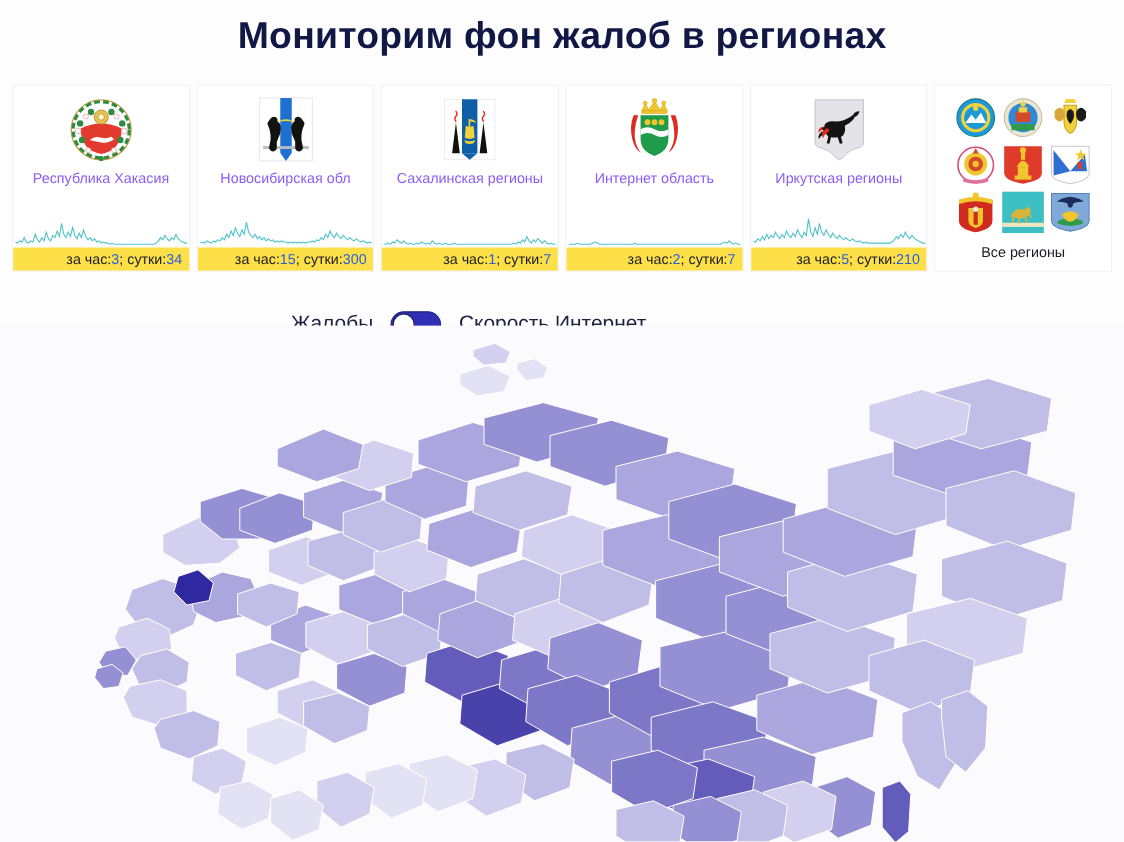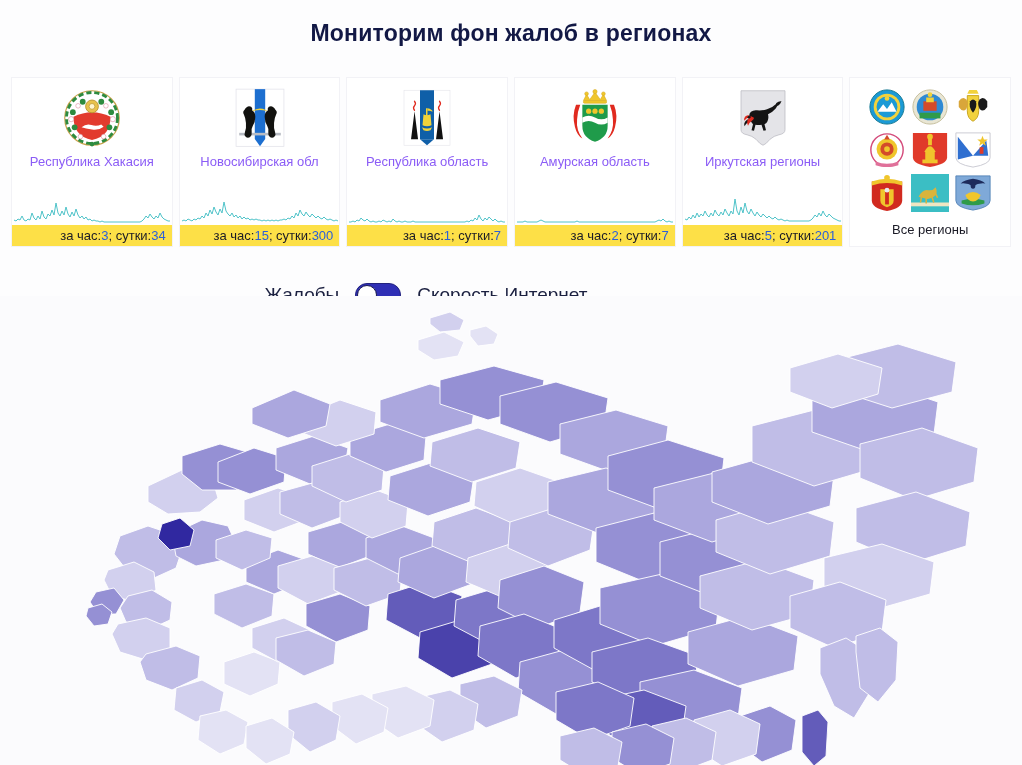--- a/index.html
+++ b/index.html
@@ -7,21 +7,21 @@
     width: 1022px; height: 765px;
     background: #ffffff;
     font-family: "Liberation Sans", sans-serif;
     overflow: hidden;
   }
   #app { position: relative; width: 1022px; height: 765px; background: #fdfdfe; }
 
   
   .title {
     text-align: center;
-    font-size: 23px;
+    font-size: 34px;
     font-weight: 700;
     color: #121845;
     letter-spacing: 0.2px;
     padding-top: 14px;
     line-height: 38px;
   }
 
   
   .cards-row {
     position: absolute;
@@ -223,21 +223,21 @@
           <g fill="#111111">
             <path d="M18 100 L25 44 L32 100 Z"></path>
             <path d="M68 100 L75 44 L82 100 Z"></path>
           </g>
           <g stroke="#e02a1f" stroke-width="2.5" fill="none" stroke-linecap="round">
             <path d="M25 42 q-4 -5 0 -9 q4 -4 0 -9"></path>
             <path d="M75 42 q-4 -5 0 -9 q4 -4 0 -9"></path>
           </g>
         </svg>
       </div>
-      <div class="region-name">Республика область</div>
+      <div class="region-name">Сахалинская регионы</div>
       <div class="spark-wrap">
         <svg viewBox="0 0 160 36" preserveAspectRatio="none">
           <polyline fill="none" stroke="#4fc3c9" stroke-width="1" points="2,34 4,34 6,33 8,34 10,32 12,33 14,30 16,32 18,33 20,31 22,33 24,34 26,33 28,34 30,34 32,33 34,34 36,32 38,33 40,34 42,33 44,34 46,31 48,33 50,34 52,33 54,34 56,34 58,33 60,34 62,34 64,34 66,33 68,34 70,34 72,34 74,34 76,34 78,34 80,34 82,34 84,34 86,34 88,34 90,34 92,34 94,34 96,34 98,34 100,34 102,34 104,34 106,34 108,34 110,34 112,34 114,34 116,34 118,34 120,33 122,34 124,32 126,33 128,30 130,32 132,27 134,31 136,33 138,30 140,32 142,29 144,31 146,33 148,31 150,33 152,34 154,33 156,34 158,34"></polyline>
         </svg>
       </div>
       <div class="card-footer">
         <span>за час:</span>
           <span class="num">1</span>
           <span>; сутки:</span>
           <span class="num">7</span>
@@ -260,21 +260,21 @@
           </g>
           <path d="M26 30 h48 v40 q0 22 -24 30 q-24 -8 -24 -30 Z" fill="#1f9b4a"></path>
           <path d="M26 54 q12 -7 24 0 q12 7 24 0 l0 10 q-12 7 -24 0 q-12 -7 -24 0 Z" fill="#ffffff"></path>
           <g fill="#f0c62c">
             <circle cx="38" cy="42" r="5"></circle>
               <circle cx="50" cy="42" r="5"></circle>
               <circle cx="62" cy="42" r="5"></circle>
           </g>
         </svg>
       </div>
-      <div class="region-name">Амурская область</div>
+      <div class="region-name">Интернет область</div>
       <div class="spark-wrap">
         <svg viewBox="0 0 160 36" preserveAspectRatio="none">
           <polyline fill="none" stroke="#4fc3c9" stroke-width="1" points="2,34 4,34 6,34 8,34 10,33 12,34 14,34 16,34 18,34 20,34 22,34 24,33 26,32 28,33 30,34 32,34 34,34 36,34 38,34 40,34 42,34 44,34 46,34 48,34 50,34 52,34 54,34 56,34 58,34 60,34 62,33 64,34 66,34 68,34 70,34 72,34 74,34 76,34 78,34 80,34 82,34 84,34 86,34 88,34 90,34 92,34 94,34 96,34 98,34 100,34 102,34 104,34 106,34 108,34 110,34 112,34 114,34 116,34 118,34 120,34 122,34 124,34 126,34 128,34 130,34 132,34 134,34 136,34 138,34 140,34 142,33 144,32 146,33 148,31 150,33 152,34 154,33 156,34 158,34"></polyline>
         </svg>
       </div>
       <div class="card-footer">
         <span>за час:</span>
           <span class="num">2</span>
           <span>; сутки:</span>
           <span class="num">7</span>
@@ -300,21 +300,21 @@
       <div class="region-name">Иркутская регионы</div>
       <div class="spark-wrap">
         <svg viewBox="0 0 160 36" preserveAspectRatio="none">
           <polyline fill="none" stroke="#4fc3c9" stroke-width="1" points="2,31 4,32 6,29 8,31 10,27 12,30 14,25 16,29 18,26 20,28 22,23 24,27 26,29 28,25 30,28 32,22 34,26 36,28 38,24 40,27 42,21 44,25 46,28 48,23 50,26 52,11 54,23 56,27 58,19 60,25 62,15 64,23 66,26 68,21 70,25 72,28 74,24 76,27 78,29 80,26 82,28 84,30 86,28 88,30 90,31 92,29 94,31 96,32 98,31 100,32 102,33 104,32 106,33 108,33 110,33 112,33 114,33 116,33 118,33 120,33 122,33 124,33 126,33 128,32 130,30 132,27 134,29 136,25 138,28 140,23 142,27 144,29 146,26 148,28 150,30 152,31 154,32 156,33 158,33"></polyline>
         </svg>
       </div>
       <div class="card-footer">
         <span>за час:</span>
           <span class="num">5</span>
           <span>; сутки:</span>
-          <span class="num">201</span>
+          <span class="num">210</span>
       </div>
     </div>
 
     <div class="card card-all">
       <div class="all-grid">
         <div class="mini">
           <svg width="38" height="38" viewBox="0 0 40 40">
             <circle cx="20" cy="20" r="18" fill="#1b9ad6" stroke="#15778f" stroke-width="1"></circle>
             <circle cx="20" cy="20" r="14" fill="#f2d23c"></circle>
             <circle cx="20" cy="20" r="11" fill="#1b9ad6"></circle>

